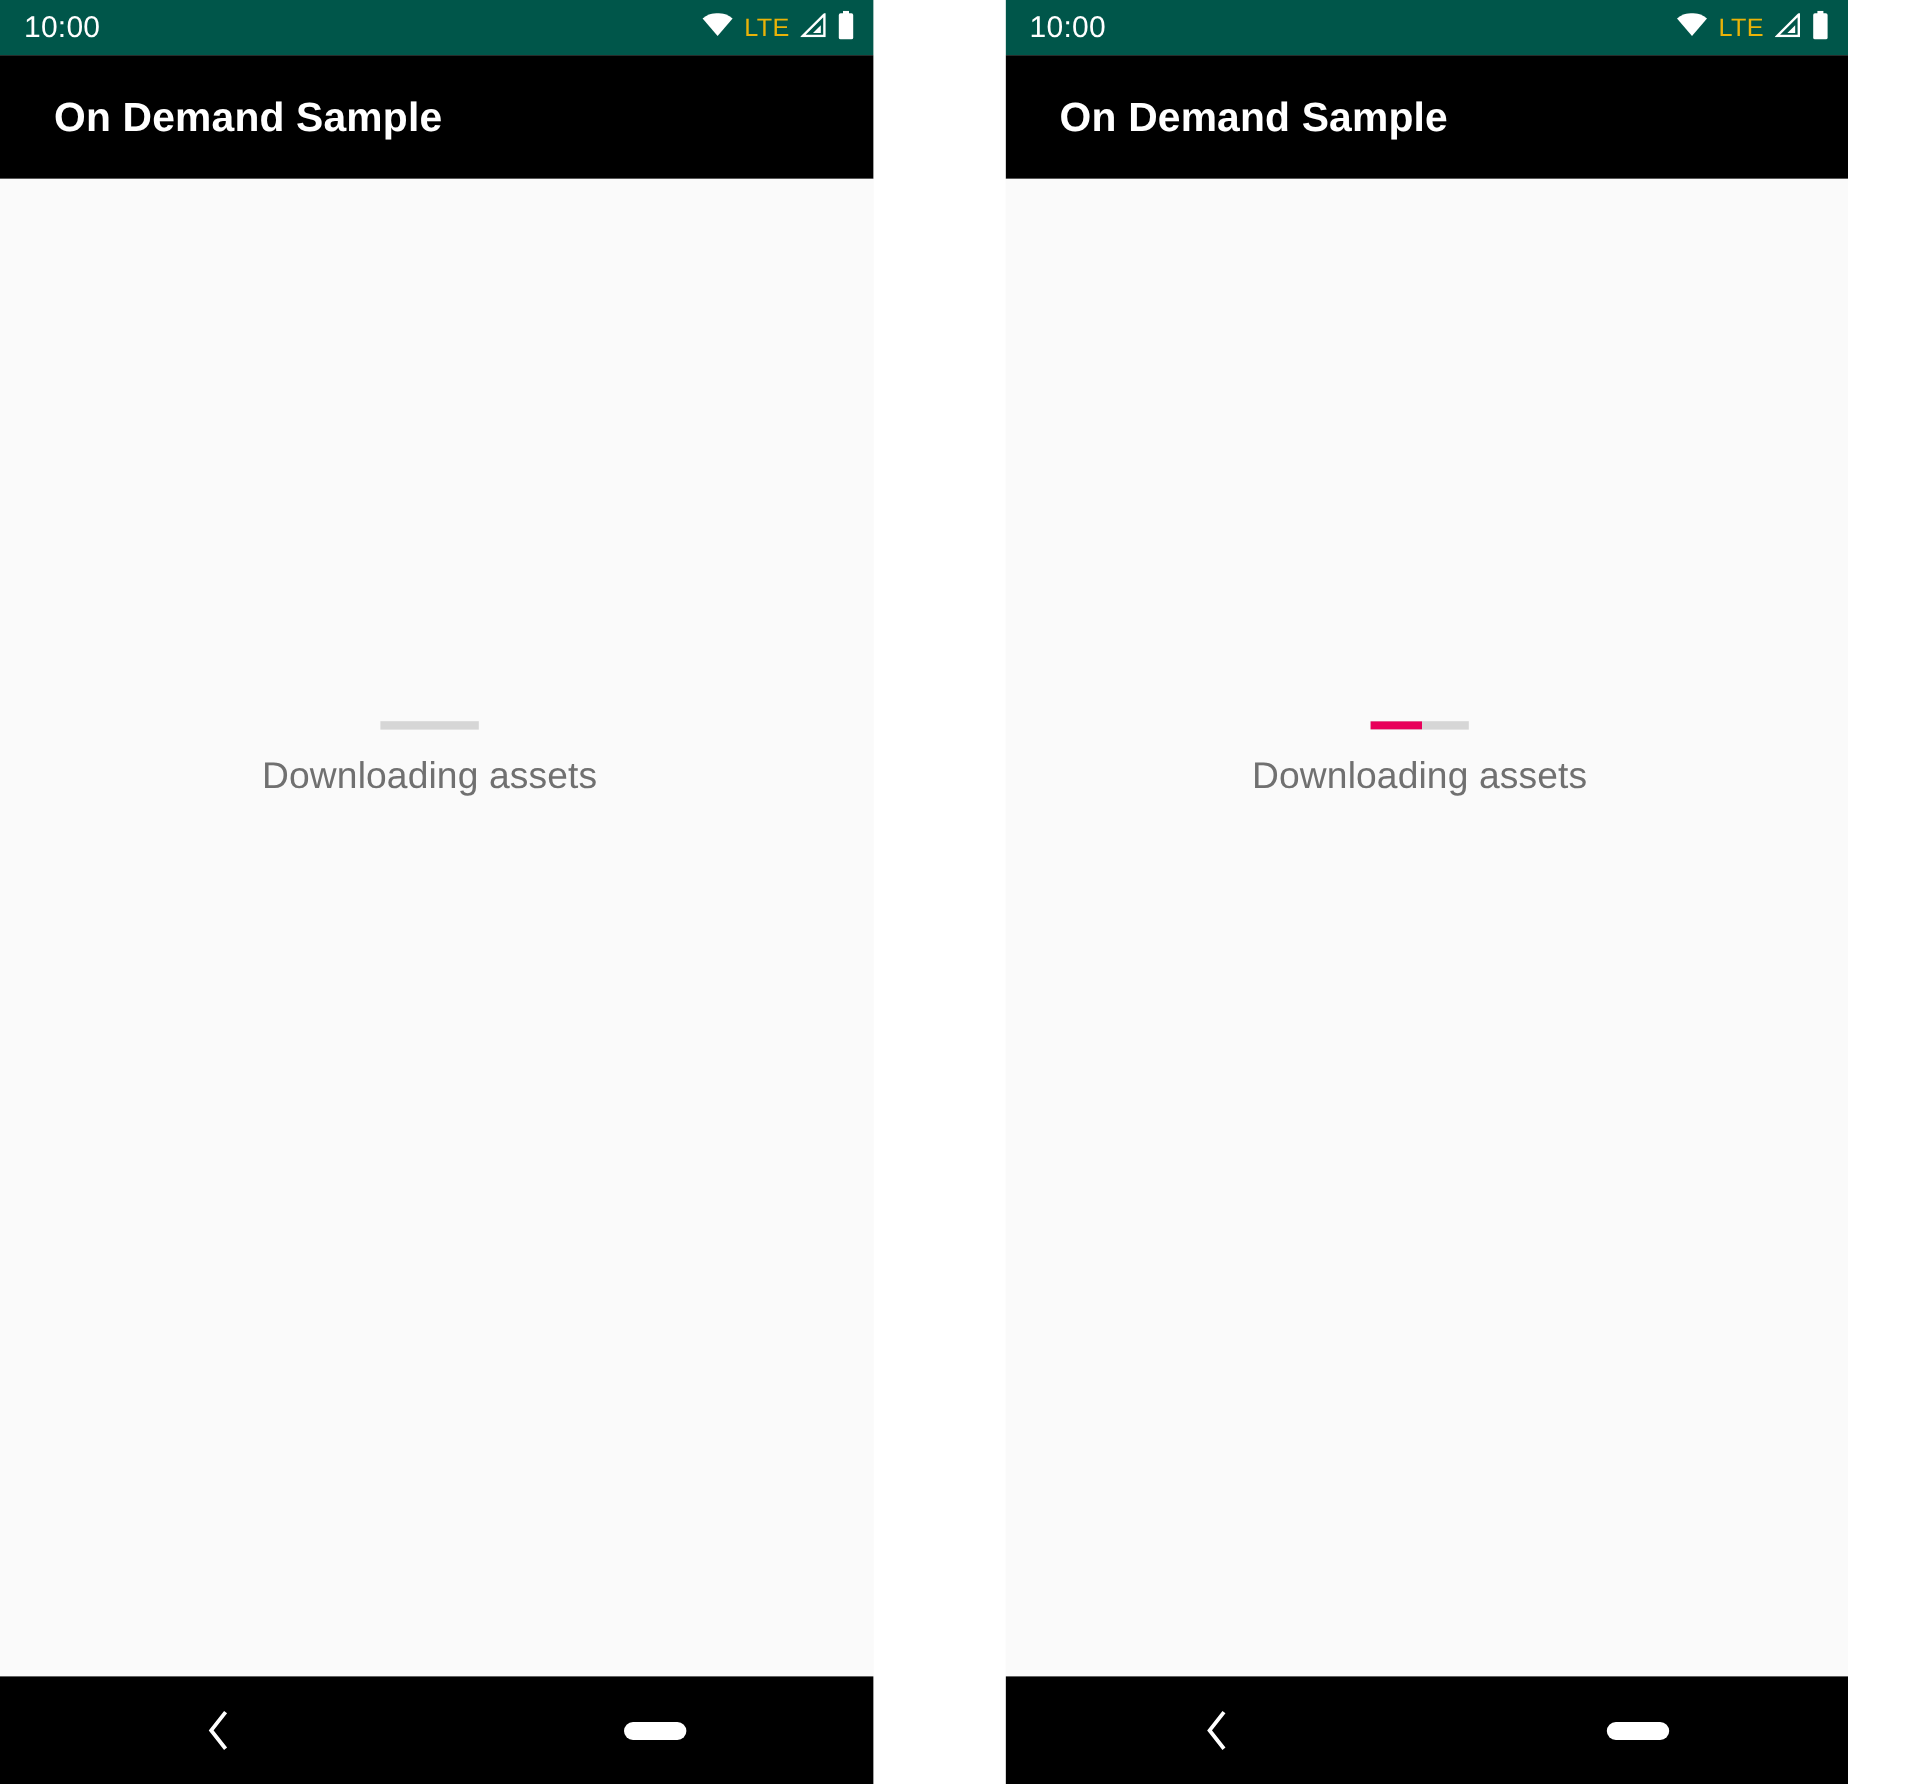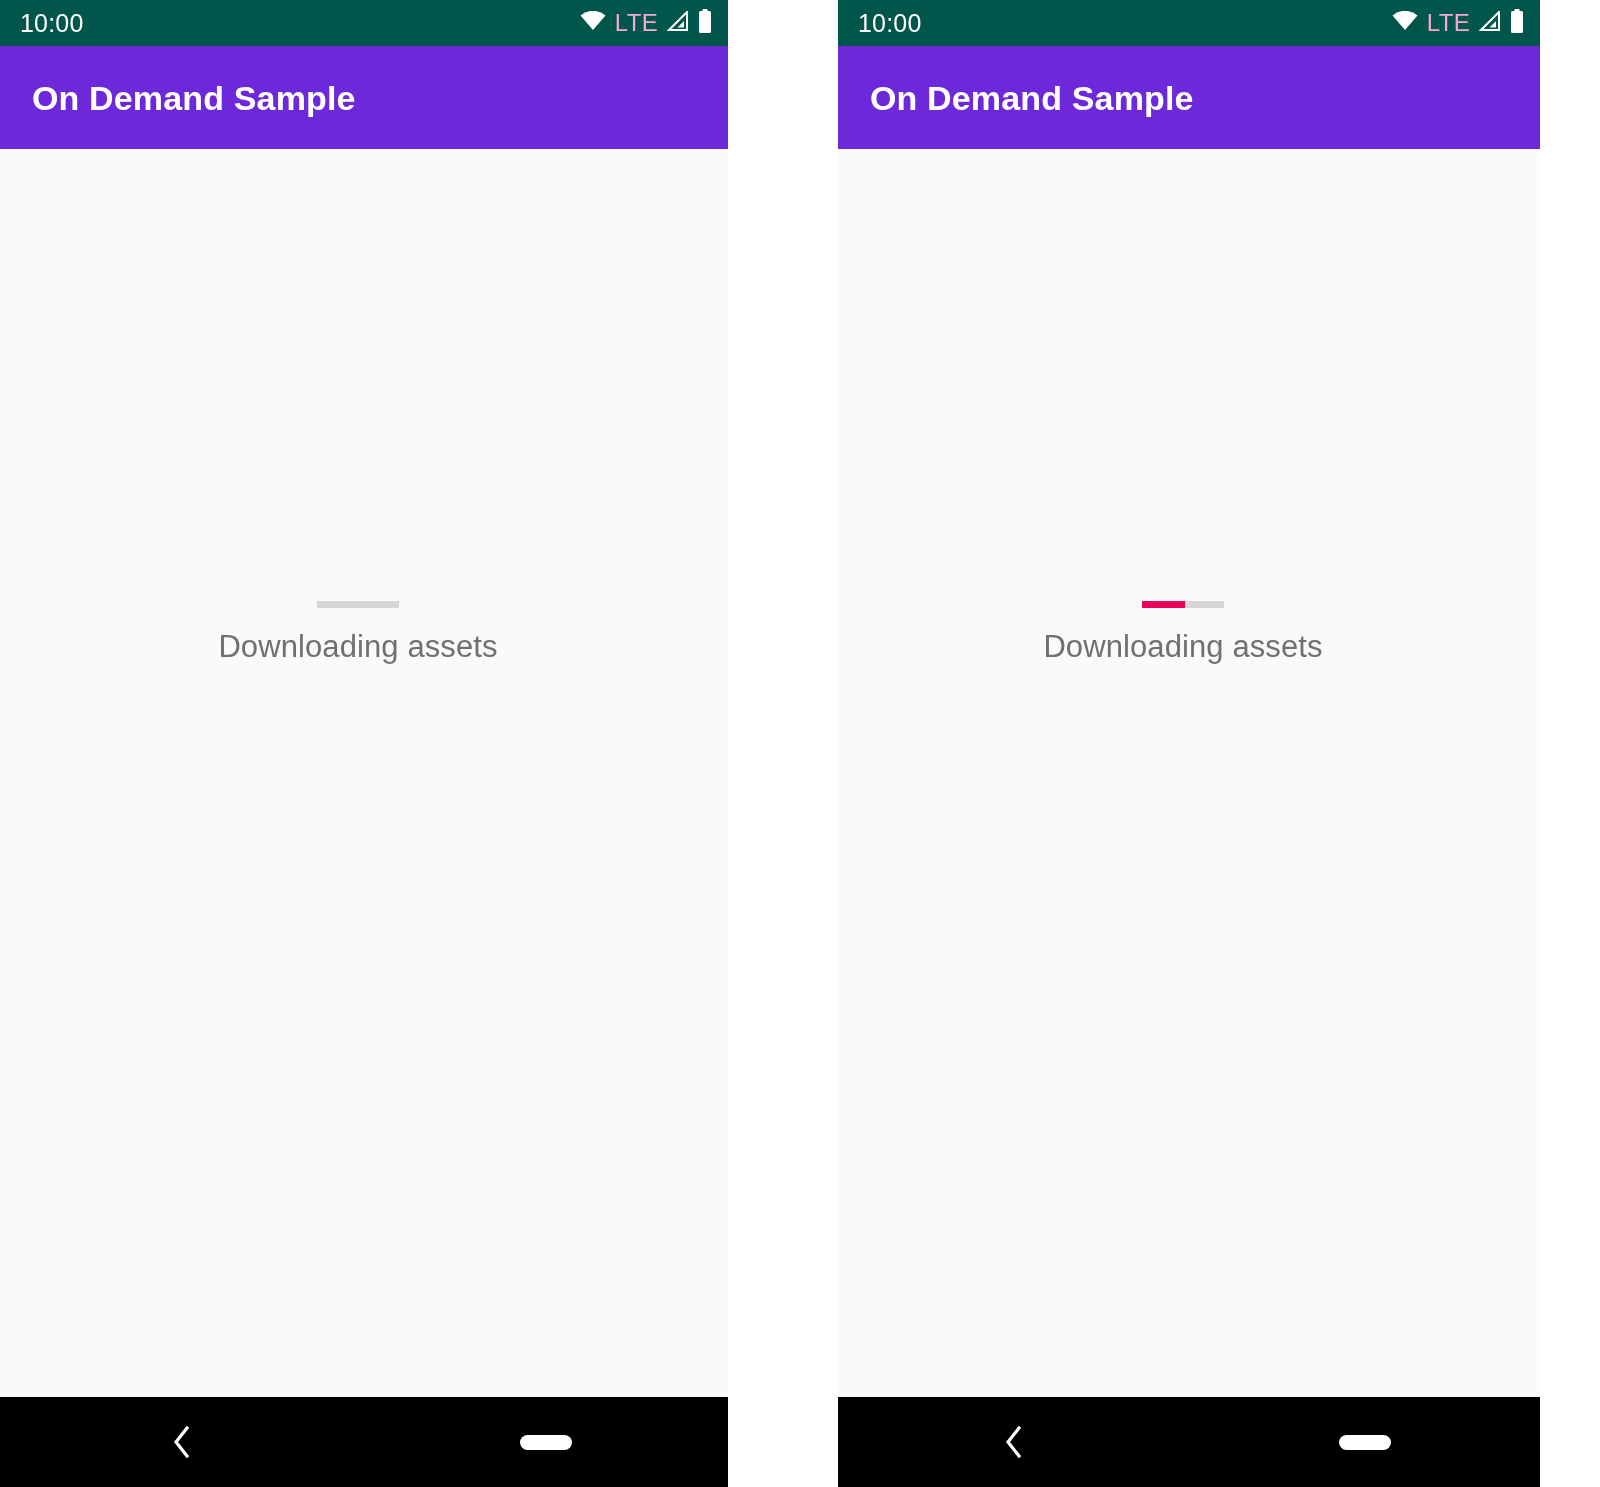--- a/index.html
+++ b/index.html
@@ -44,36 +44,36 @@
     color:#ffffff;
     line-height:1;
   }
   .status-icons {
     display:flex;
     align-items:center;
     gap:9px;
   }
   .icon-wifi { display:block; }
   .icon-lte {
-    font-size:24px;
+    font-size:21px;
     font-weight:400;
     letter-spacing:0.3px;
-    color:#f9a8d4;
+    color:#eab308;
     line-height:1;
   }
   .icon-signal { display:block; }
   .icon-battery { display:block; }
 
   
   .app-bar {
     flex:0 0 103px;
-    background:#6d28d9;
-    display:flex;
-    align-items:center;
-    padding-left:32px;
+    background:#000000;
+    display:flex;
+    align-items:center;
+    padding-left:45px;
     text-align:right;
   }
   .app-bar-title {
     color:#ffffff;
     font-size:34px;
     font-weight:bold;
     letter-spacing:0.15px;
     line-height:1;
   }
 

